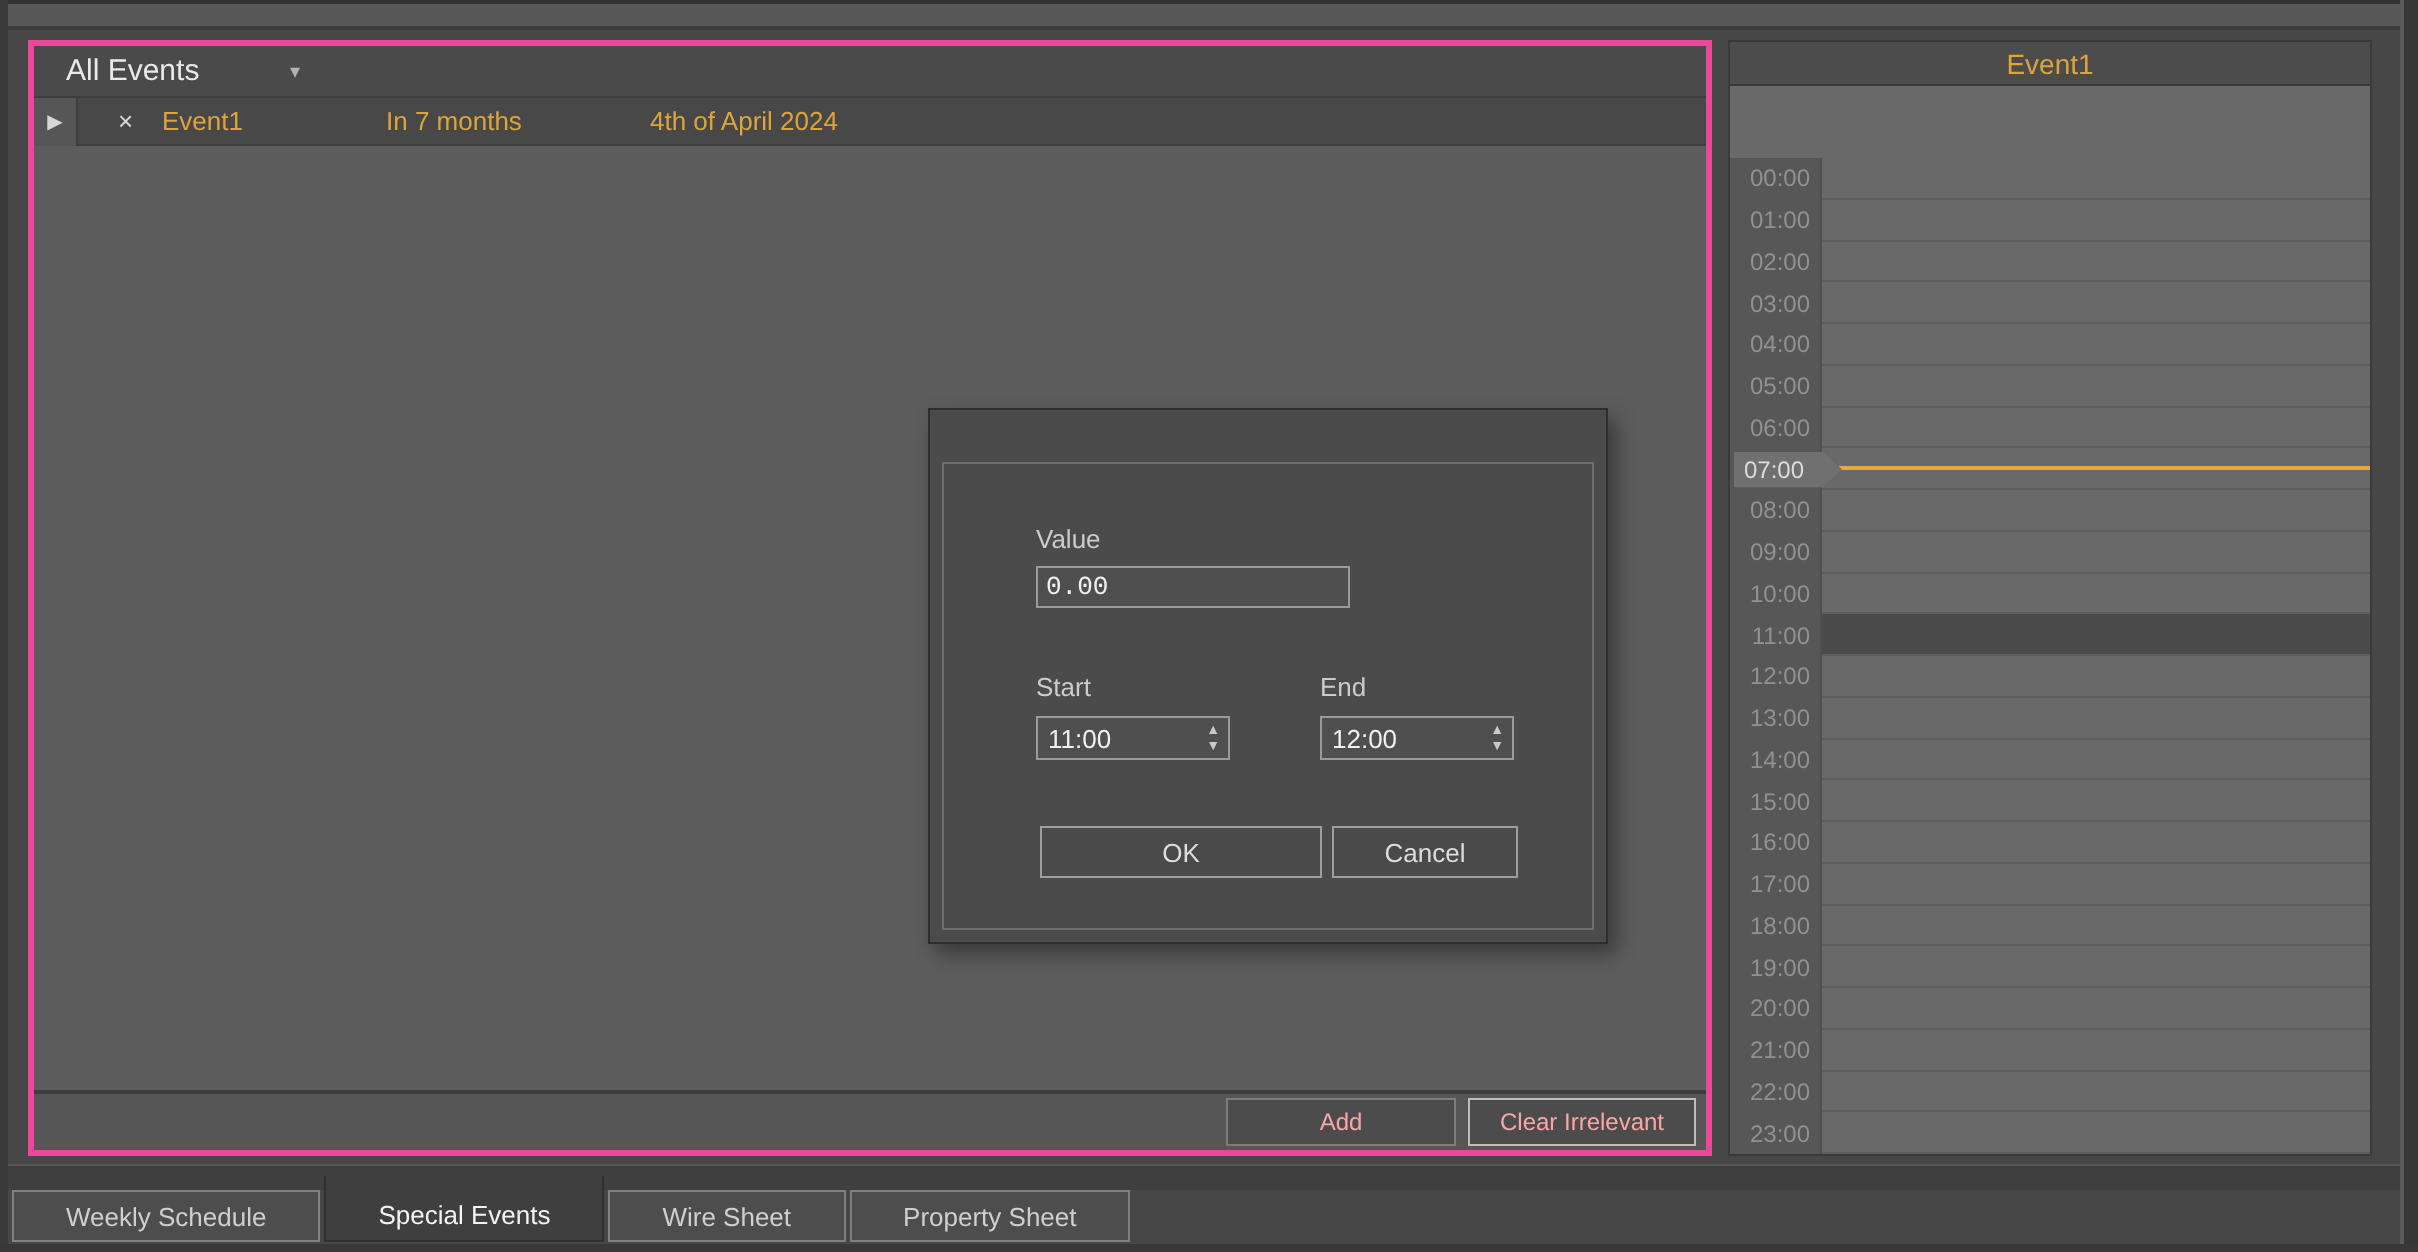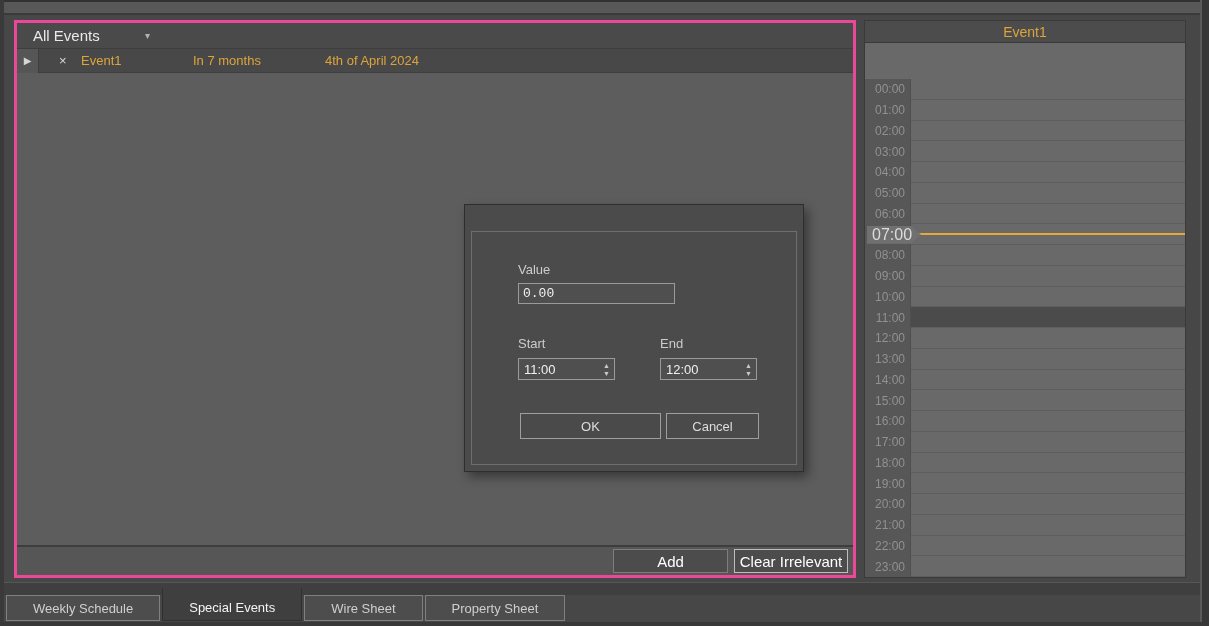--- a/index.html
+++ b/index.html
@@ -30,39 +30,39 @@
     display:flex; align-items:center; flex:none; font-size:13px; position:relative; }
   .row-expand-cell { width:22px; height:24px; background:#565656; border-right:1px solid #3e3e3e;
     display:flex; align-items:center; justify-content:center; color:#d6d6d6; font-size:10px; flex:none; }
   .row-delete { position:absolute; left:42px; color:#d9d9d9; font-size:13px; }
   .row-name { position:absolute; left:64px; color:#dea43c; }
   .row-relative { position:absolute; left:176px; color:#dea43c; }
   .row-date { position:absolute; left:308px; color:#dea43c; }
   .list-body { flex:1; background:#5d5d5d; }
   .panel-footer { height:30px; flex:none; background:#565656; border-top:2px solid #3e3e3e;
     display:flex; align-items:center; justify-content:flex-end; gap:6px; padding-right:5px; }
-  .footer-btn { height:24px; background:#4c4c4c; color:#ffffff; font-size:15px;
+  .footer-btn { height:24px; background:#4c4c4c; color:#fca5a5; font-size:12px;
     display:flex; align-items:center; justify-content:center; cursor:default; }
   .btn-add { width:115px; border:1px solid #7d7d7d; }
   .btn-clear { width:114px; border:1px solid #bdbdbd; }
 
   
   .timeline-panel { position:absolute; left:864px; top:20px; width:322px; height:558px;
     border:1px solid #3a3a3a; background:#696969; display:flex; flex-direction:column; }
   .timeline-header { height:22px; flex:none; background:#4c4c4c; border-bottom:1px solid #3a3a3a;
     display:flex; align-items:center; justify-content:center; color:#dea43c; font-size:14px; }
   .timeline-rows { flex:1; display:flex; flex-direction:column;margin-top:36px; }
   .tl-row { flex:1; display:flex; min-height:0; }
   .tl-time { width:46px; flex:none; background:#575757; border-right:1px solid #4f4f4f;
     color:#919191; font-size:12px; display:flex; align-items:center; justify-content:flex-end;
     padding-right:5px; position:relative; }
   .tl-cell { flex:1; background:#696969; border-bottom:1px solid #5e5e5e; position:relative; }
   .tl-cell.hl { background:#4b4b4b; }
   .tl-pointer { position:absolute; left:2px; top:50%; transform:translateY(-50%);
-    width:54px; height:18px; background:#707070; color:#dcdcdc; font-size:16px; line-height:18px;
+    width:54px; height:18px; background:#707070; color:#dcdcdc; font-size:12px; line-height:18px;
     padding-left:5px; z-index:3; clip-path:polygon(0 0, 44px 0, 54px 9px, 44px 18px, 0 18px); }
   .tl-line { position:absolute; left:0; right:0; top:calc(50% - 1px); height:2px;
     background:#e7a83c; z-index:2; }
 
   
   .dialog { position:absolute; left:464px; top:204px; width:340px; height:268px;
     background:#4b4b4b; border:1px solid #2e2e2e; box-shadow:4px 5px 10px rgba(0,0,0,0.4); z-index:10; }
   .dialog-titlebar { height:25px; background:#454545; display:flex; align-items:center;
     justify-content:space-between; padding:0 8px 0 12px; }
   .dialog-title { color:#9d9d9d; font-weight:bold; font-size:13px; }

